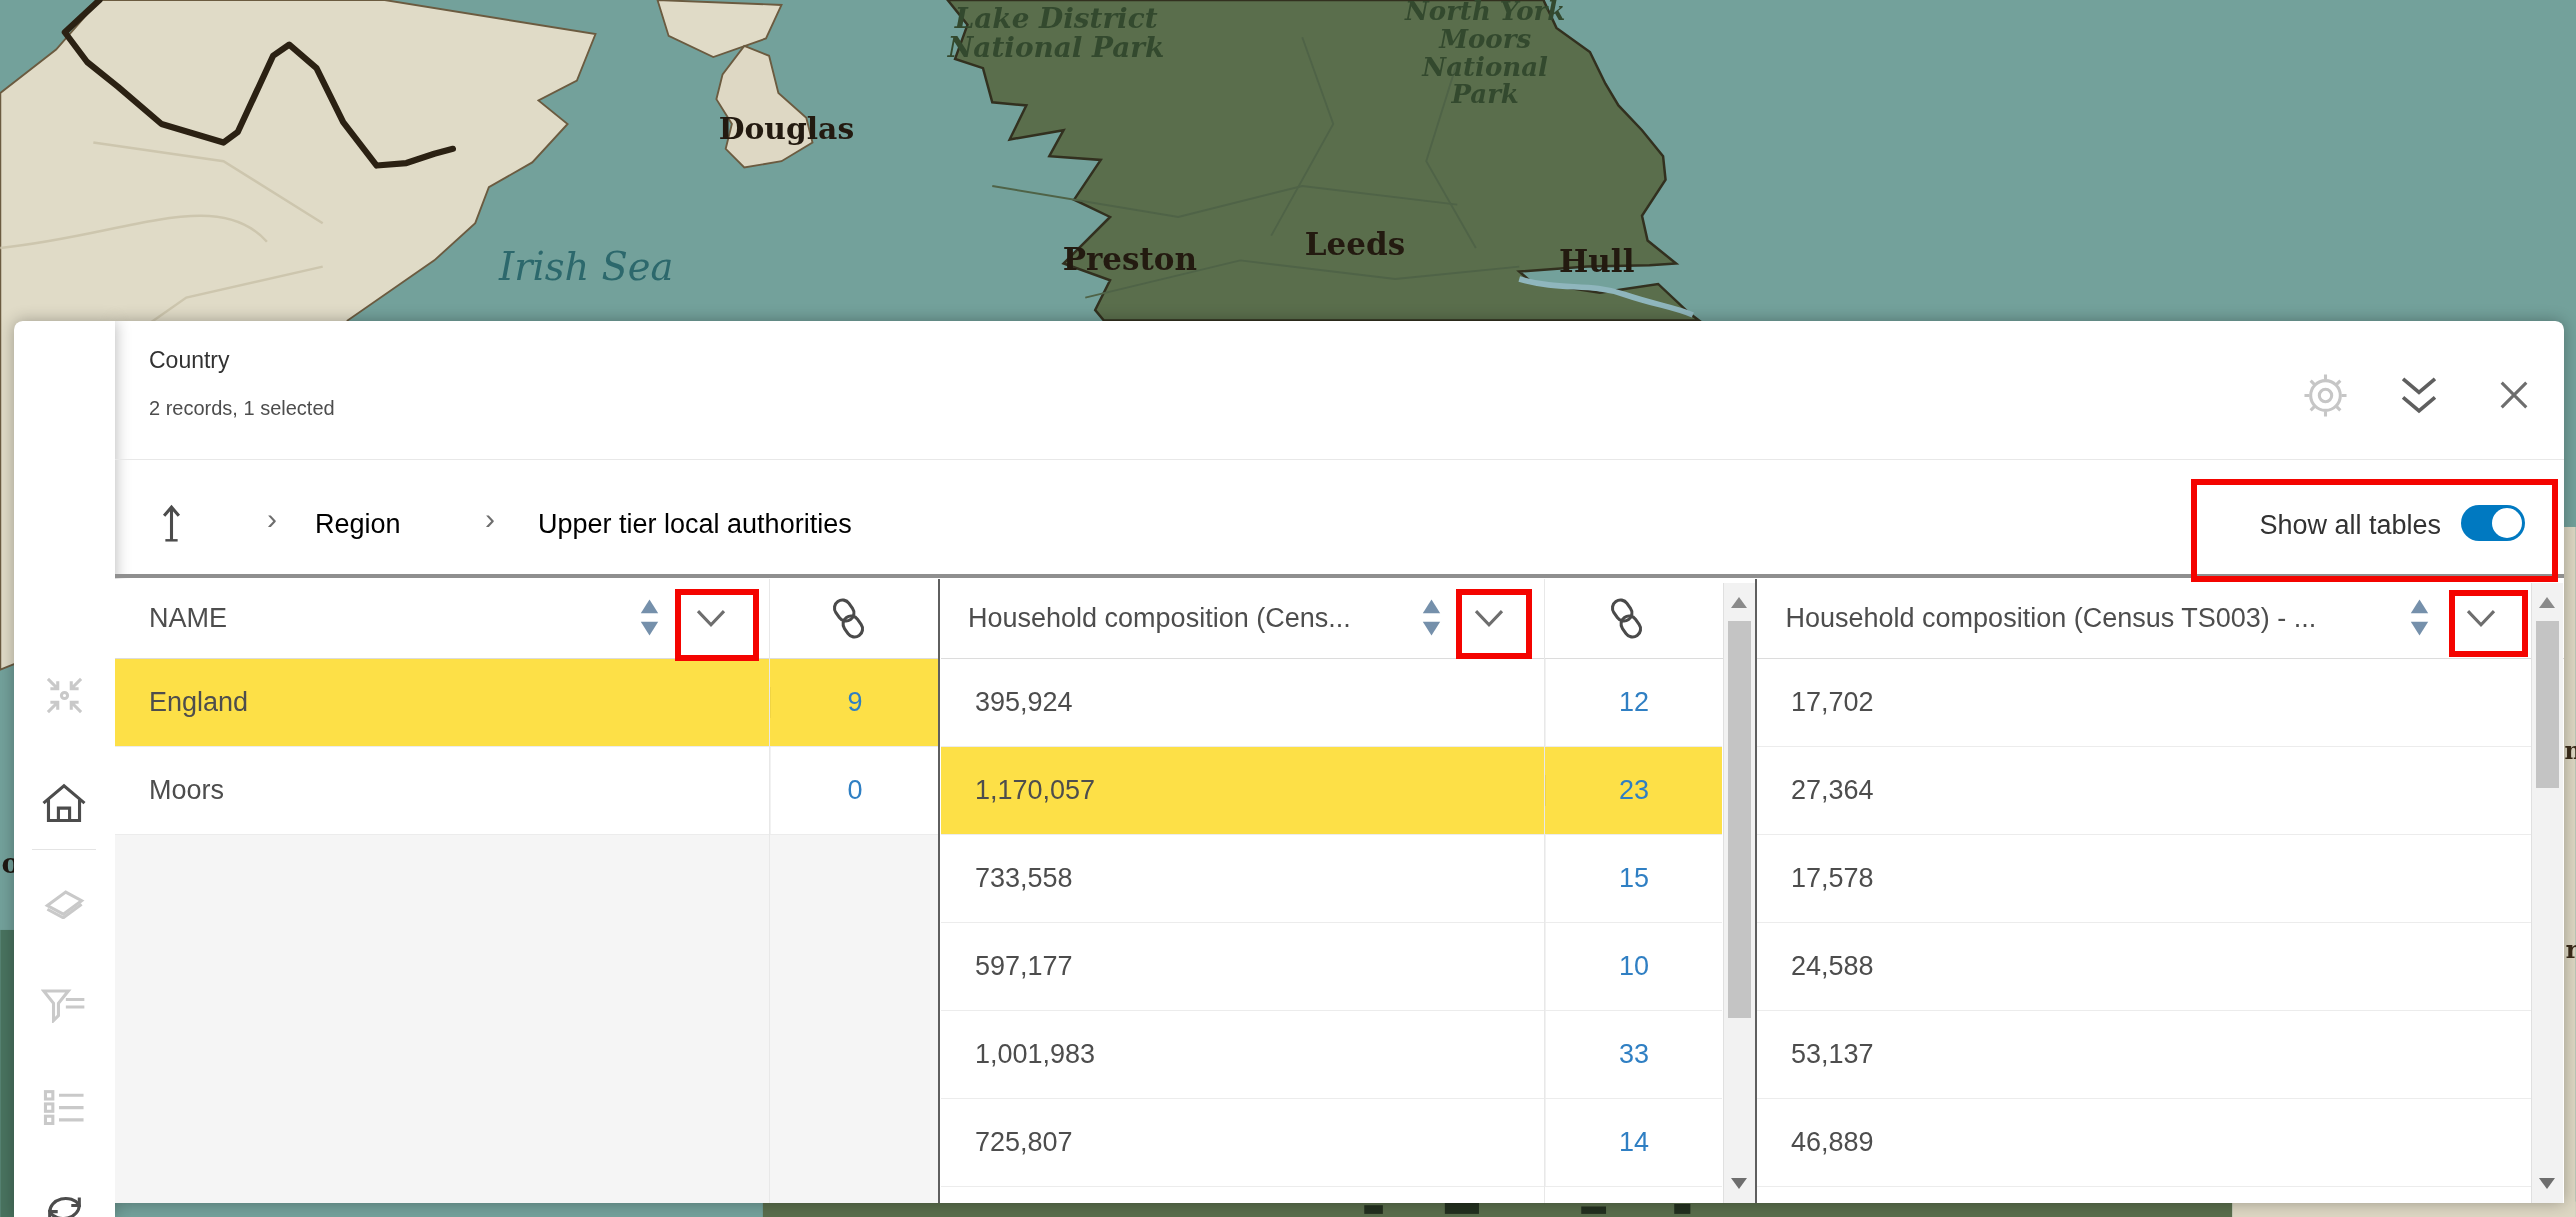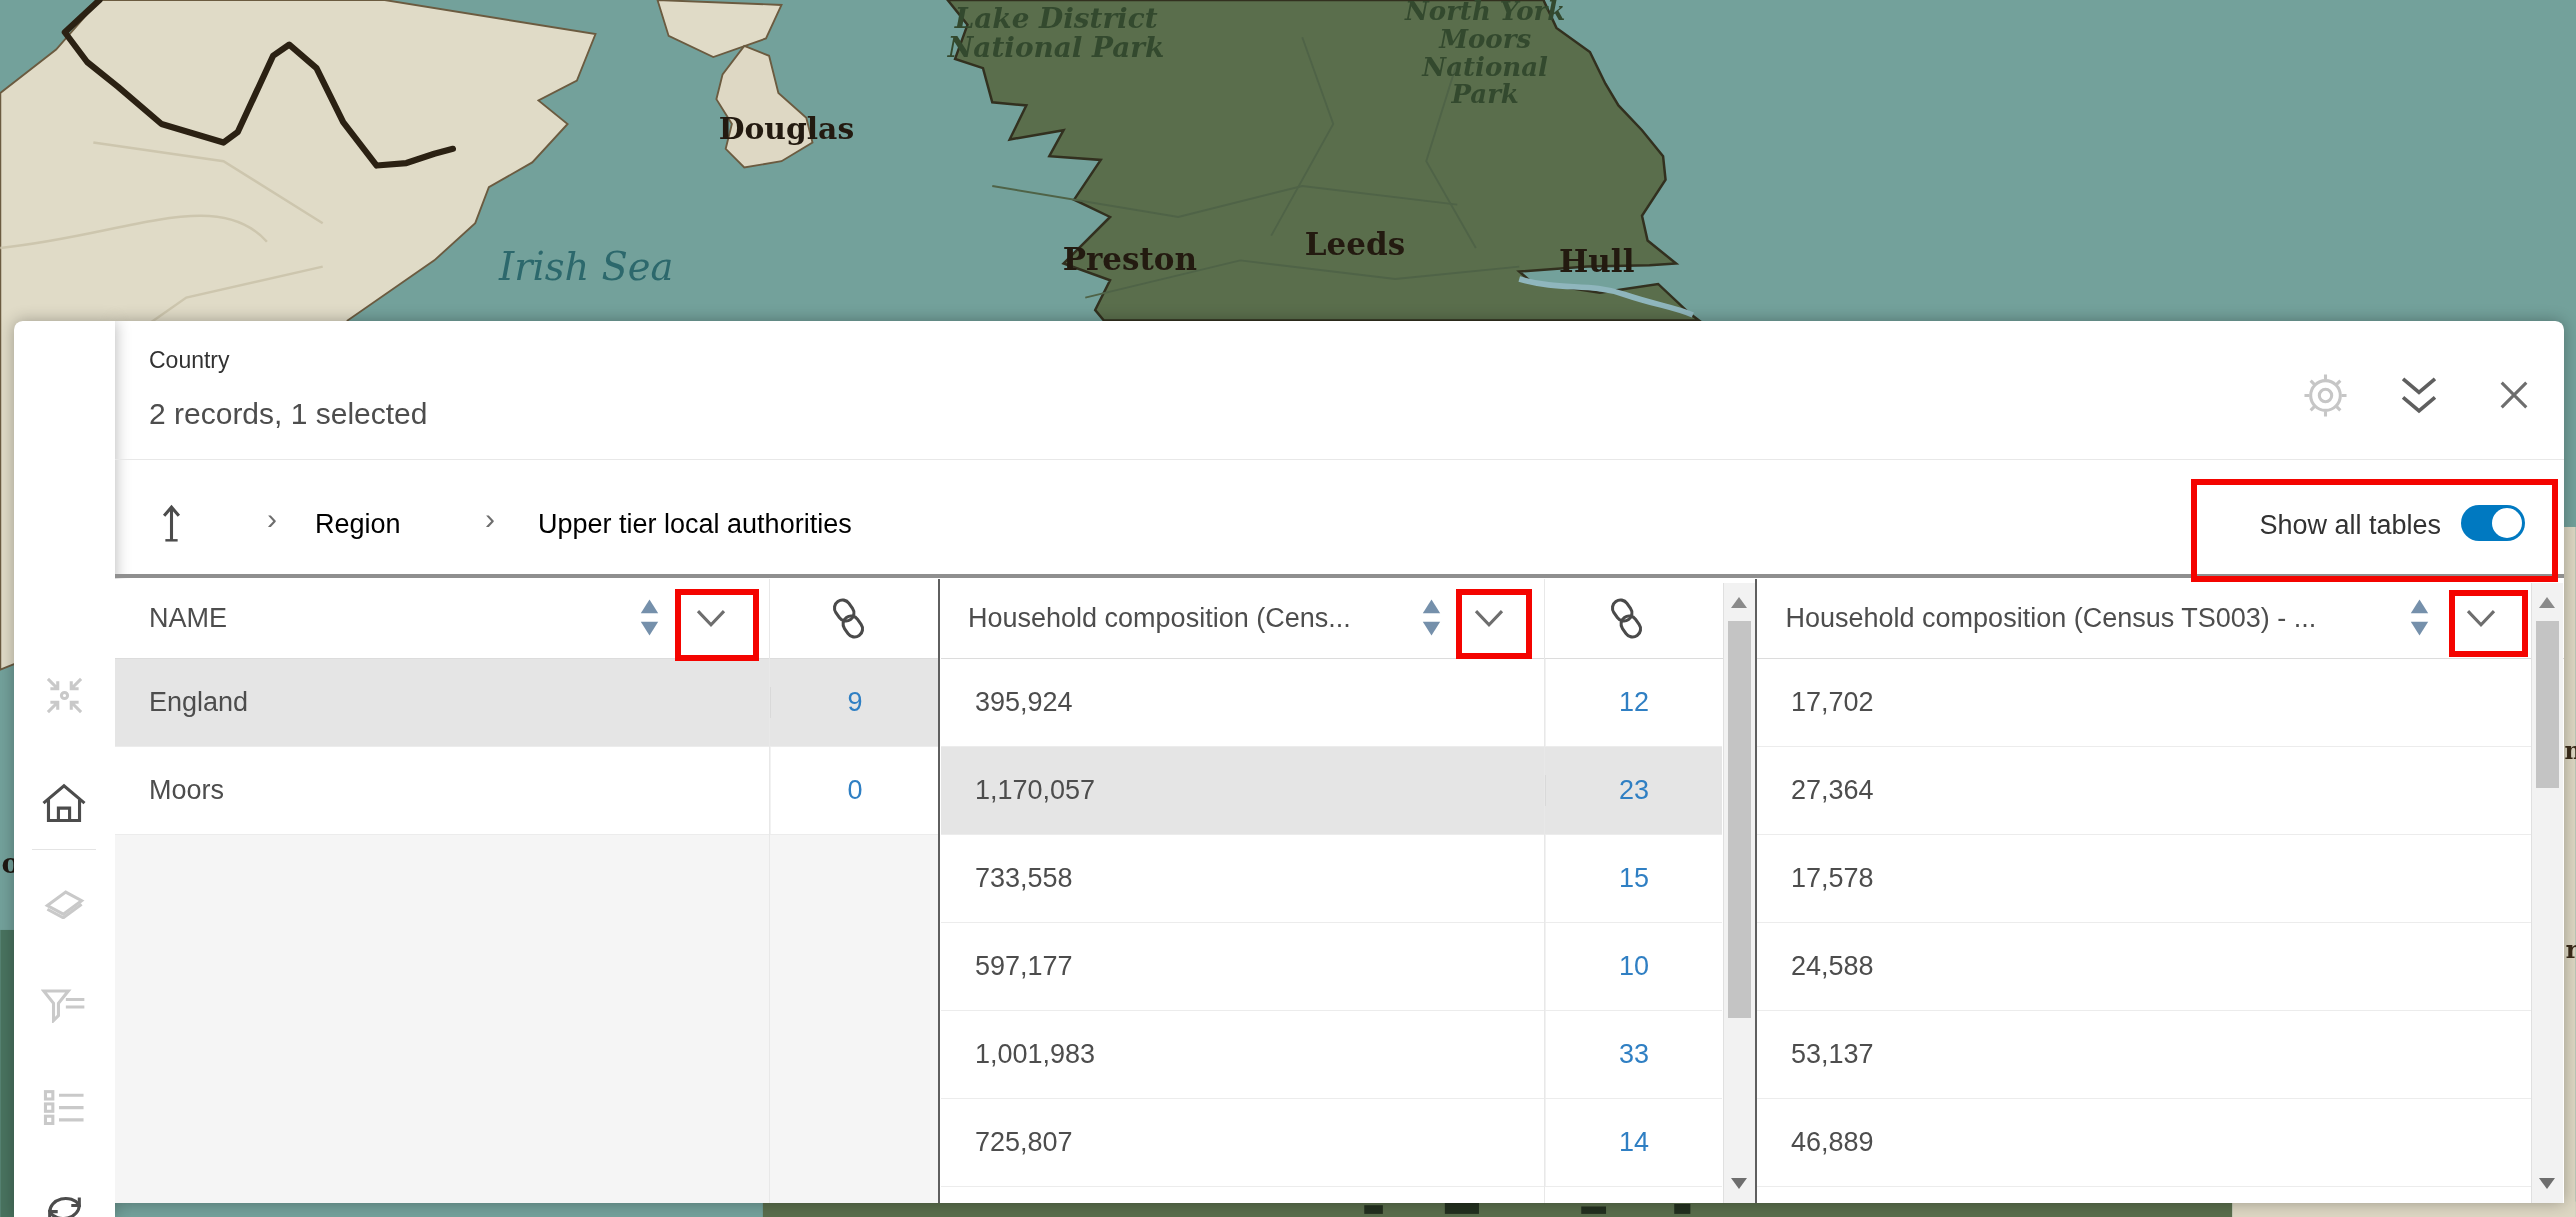--- a/index.html
+++ b/index.html
@@ -16,21 +16,21 @@
            box-shadow:0 0 16px rgba(0,0,0,.30);}
   .side-icon{position:absolute;left:0;width:101px;height:56px;display:flex;
              align-items:center;justify-content:center;}
   .side-div{position:absolute;left:18.6px;width:64px;height:0;
             border-top:1.9px solid #e4e4e4;}
   #main{position:absolute;left:115px;top:321px;width:2449px;height:882px;
         background:#ffffff;border-radius:0 8.7px 0 0;z-index:1;
         box-shadow:0 0 16px rgba(0,0,0,.30);}
 
   #panel-title{position:absolute;left:149px;top:347px;font-size:23px;color:#323232;z-index:3;}
-  #panel-sub{position:absolute;left:149px;top:397px;font-size:30px;color:#4d4d4d;z-index:3;}
+  #panel-sub{position:absolute;left:149px;top:397px;font-size:20px;color:#4d4d4d;z-index:3;}
   .hdr-icon{position:absolute;z-index:3;display:flex;align-items:center;justify-content:center;
             width:50px;height:50px;}
 
   #hdr-divider{position:absolute;left:115px;top:459px;width:2449px;height:0;
                border-top:1.9px solid #e8e8e8;z-index:3;}
   #thick-divider{position:absolute;left:115px;top:574px;width:2449px;height:3.7px;
                  background:#8f8f8f;z-index:4;}
 
   
   .crumb{position:absolute;top:509px;font-size:27px;color:#000000;z-index:3;white-space:nowrap;}
@@ -41,21 +41,21 @@
   #toggle .knob{position:absolute;right:3.1px;top:3.1px;width:30px;height:30px;border-radius:50%;
                 background:#ffffff;}
 
   
   .tbl-header{position:absolute;top:579px;height:79px;background:#ffffff;z-index:3;
               border-bottom:1.9px solid #dcdcdc;}
   .tbl-header .label{position:absolute;left:34px;top:23.6px;font-size:27px;color:#4d4d4d;
                      white-space:nowrap;}
   .rows{position:absolute;top:659px;height:544px;overflow:hidden;z-index:3;background:#ffffff;}
   .trow{display:flex;height:87px;border-bottom:1.2px solid #ececec;background:#ffffff;}
-  .trow.sel{background:#e5e5e5;align-items:center;}
+  .trow.sel{background:#fde047;align-items:center;}
   .cell-name,.cell-val{flex:1;display:flex;align-items:center;padding-left:34px;
                        font-size:27px;color:#4d4d4d;}
   .cell-link{display:flex;align-items:center;justify-content:center;font-size:27px;
              color:#2f7fc3;border-left:1.2px solid rgba(0,0,0,0.05);}
   .filler{background:#f5f5f5;height:372px;}
   .vline{position:absolute;top:579px;height:624px;width:0;z-index:4;
          border-left:1.2px solid #e8e8e8;}
   .darkline{position:absolute;top:579px;height:624px;width:0;z-index:5;
             border-left:2.5px solid #5f5f5f;}
 

